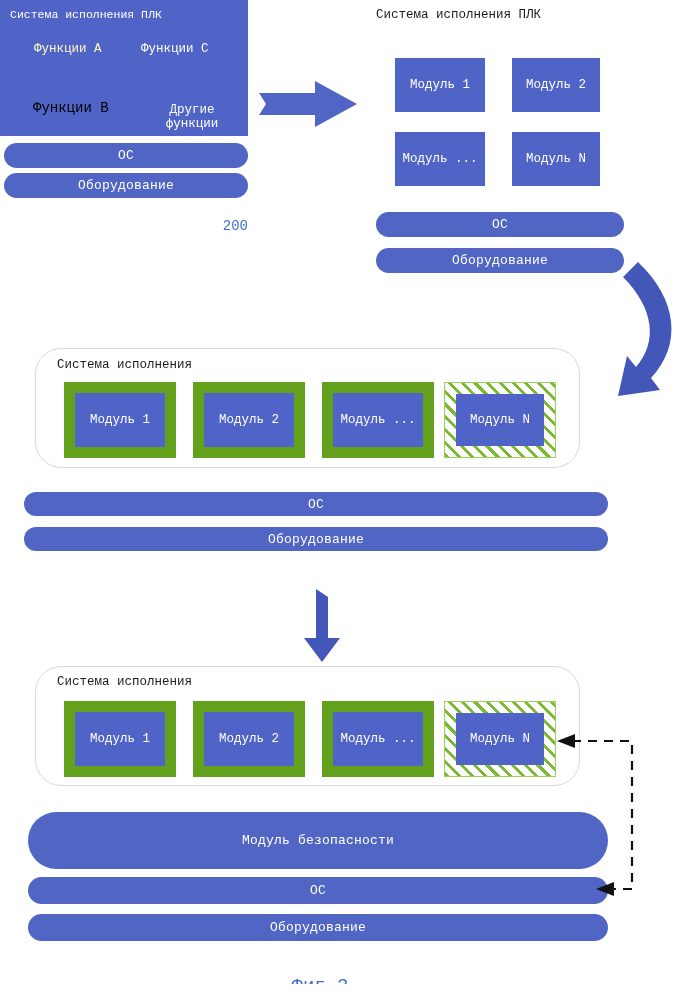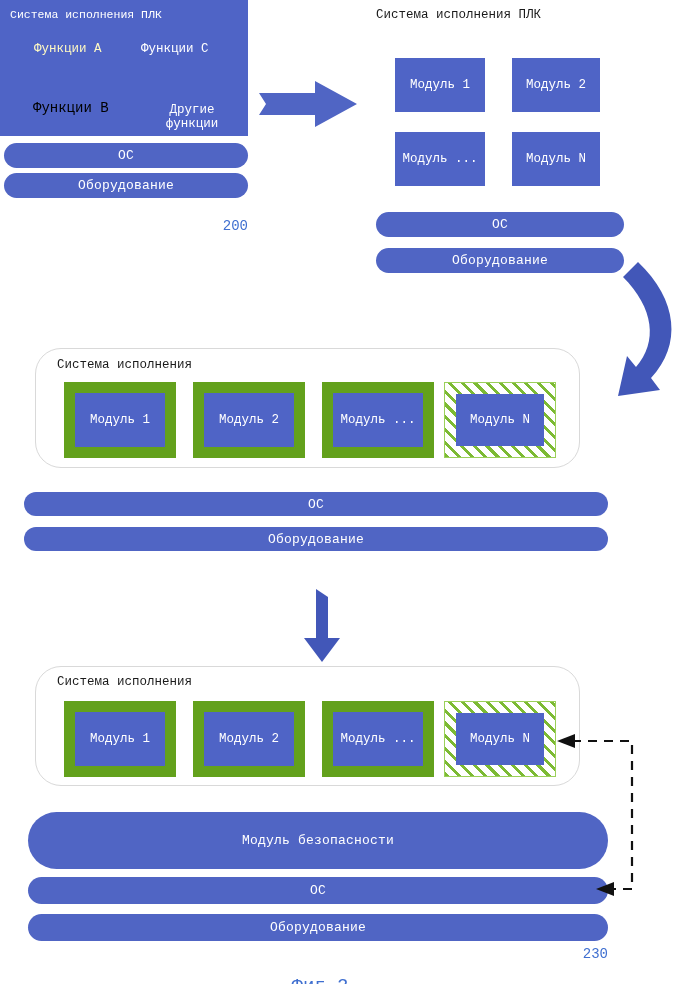--- a/index.html
+++ b/index.html
@@ -184,21 +184,20 @@
   <div class="mod-green" style="left:322px; top:701px; width:112px; height:76px;">
     <div class="inner">Модуль ...</div>
   </div>
   <div class="mod-hatch" style="left:444px; top:701px; width:112px; height:76px;">
     <div class="inner">Модуль N</div>
   </div>
 
   <div class="blue-bar" style="left:28px; top:812px; width:580px; height:57px; border-radius:999px;">Модуль безопасности</div>
   <div class="blue-bar" style="left:28px; top:877px; width:580px; height:27px;">ОС</div>
   <div class="blue-bar" style="left:28px; top:914px; width:580px; height:27px;">Оборудование</div>
-  <div class="ref-num" style="left:28px; top:946px; width:580px;">230</div>
 
   <div class="fig-caption" style="left:0px; top:975px; width:640px;">Фиг.2</div>
 
   <svg class="overlay" viewBox="0 0 692 1000">
 
     <g>
       <path d="M259,93 L315,93 L315,81 L357,104 L315,127 L315,115 L259,115 L266,104 Z" fill="#5065c4"></path>
     </g>
 
     <g>

